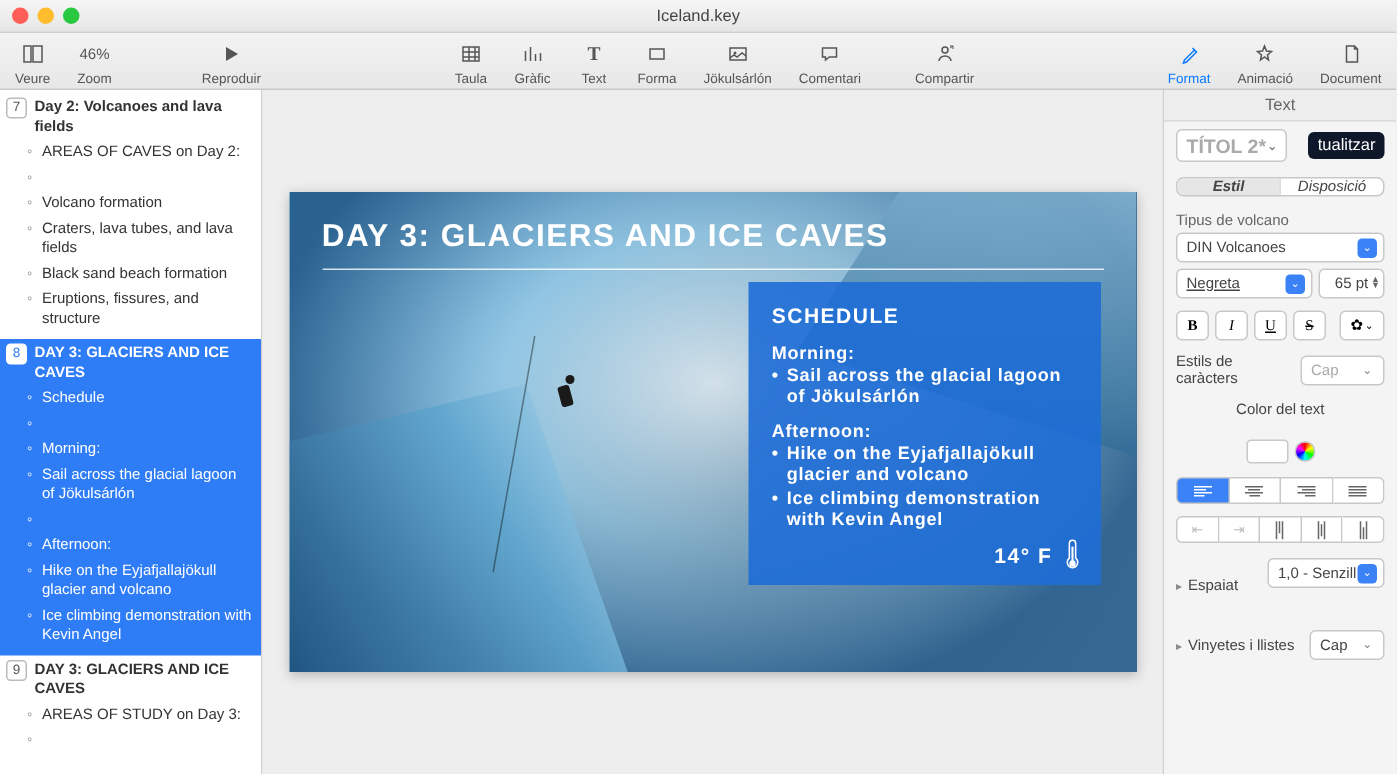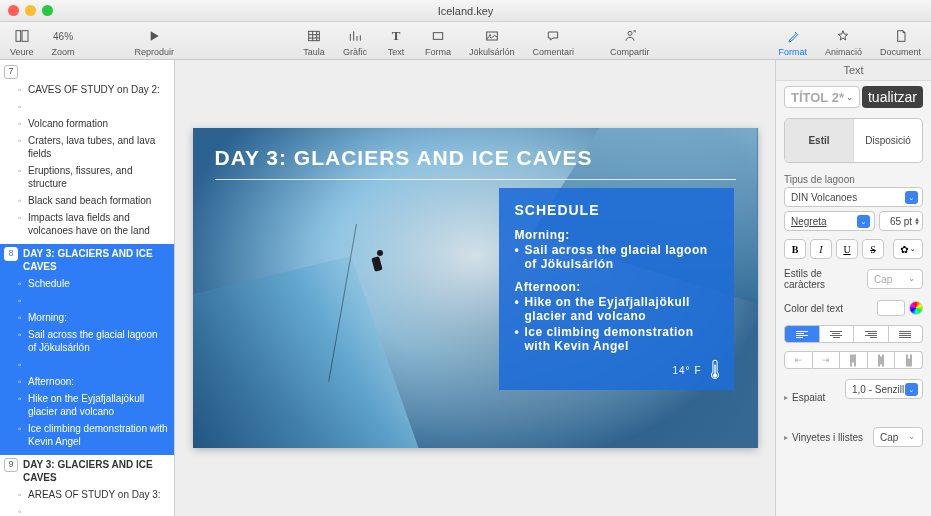--- a/index.html
+++ b/index.html
@@ -51,32 +51,32 @@
 .slide .climber .head{ width:6px; height:6px; background:#1a1a1a; border-radius:50%; margin:0 auto 1px;}
 .slide .rope{ position:absolute; left:29%; top:30%; width:1px; height:50%; background:rgba(0,0,0,.4); transform:rotate(10deg); transform-origin:top;}
 .slide h1 { position:relative; color:#fff; font-family:"DIN Condensed","Arial Narrow",sans-serif; font-weight:700; letter-spacing:1px; font-size:21px; padding:18px 22px 8px 22px; }
 .slide h1::after{ content:""; position:absolute; left:22px; right:22px; bottom:-2px; height:1px; background:rgba(255,255,255,.8);}
 .schedule-box { position:absolute; right:24px; top:60px; width:235px; background:rgba(30,109,214,.9); color:#fff; padding:14px 16px 36px 16px; font-size:12px; font-family:"DIN Condensed","Arial Narrow",sans-serif; font-weight:600; letter-spacing:.5px;}
 .schedule-box .sb-title{ font-size:14px; margin-bottom:10px; letter-spacing:1px; font-weight:700;}
 .schedule-box .section{ margin-top:8px; }
 .schedule-box ul{ list-style:none; padding-left:10px; }
 .schedule-box li{ position:relative; padding:1px 0;}
 .schedule-box li::before{ content:"•"; position:absolute; left:-10px;}
-.temp { position:absolute; right:12px; bottom:8px; display:flex; align-items:center; gap:6px; font-size:10px; font-weight:400; letter-spacing:1px;}
+.temp { position:absolute; right:12px; bottom:8px; display:flex; align-items:center; gap:6px; font-size:14px; font-weight:700; letter-spacing:1px;}
 .temp svg{ width:14px; height:24px; stroke:#fff; fill:none; stroke-width:1.5;}
 
 
 .inspector { width:156px; background:#f4f4f4; border-left:1px solid #d0d0d0; font-size:10px; color:#444; overflow:hidden; }
 .insp-hdr{ background:#ededed; text-align:center; font-size:11px; padding:4px 0; border-bottom:1px solid #d9d9d9; color:#666;}
-.insp-row{ display:flex; align-items:center; gap:2px; padding:5px 8px;}
+.insp-row{ display:flex; align-items:center; gap:14px; padding:5px 8px;}
 .pstyle-sel{ flex:1; height:22px; background:#fff; border:1px solid #c8c8c8; border-radius:4px; display:flex; align-items:center; padding:0 6px; color:#aaa; font-family:"Arial Narrow"; font-size:13px; font-weight:700; position:relative;}
 .pstyle-sel .chev{ position:absolute; right:6px; font-size:8px; color:#888;}
-.btn-blue{ background:#404040; color:#fff; border:none; border-radius:4px; padding:3px 6px; font-size:14px; cursor:pointer;}
+.btn-blue{ background:#0f172a; color:#fff; border:none; border-radius:4px; padding:3px 6px; font-size:11px; cursor:pointer;}
 .seg{ display:flex; border:1px solid #c8c8c8; border-radius:5px; overflow:hidden; width:100%; background:#fff;}
-.seg > div{ flex:1; text-align:center; padding:16px 0; font-size:10px; cursor:pointer; border-right:1px solid #dcdcdc;}
+.seg > div{ flex:1; text-align:center; padding:0 0; font-size:10px; cursor:pointer; border-right:1px solid #dcdcdc;font-style:italic;}
 .seg > div:last-child{ border-right:none;}
 .seg .act{ background:#e6e6e6; font-weight:600;}
 .label{ padding:6px 8px 2px 8px; color:#666;}
 .selbox{ margin:0 8px; height:20px; background:#fff; border:1px solid #c8c8c8; border-radius:4px; display:flex; align-items:center; padding:0 6px; position:relative; cursor:pointer;}
 .selbox .chev{ position:absolute; right:4px; width:13px; height:13px; background:#3b82f6; border-radius:3px; display:flex; align-items:center; justify-content:center; color:#fff; font-size:7px; line-height:1;}
 .selbox.plain .chev{ background:transparent; color:#888; font-size:8px;}
 .row2{ display:flex; gap:4px; padding:4px 8px;}
 .row2 .selbox{ margin:0; flex:1;text-decoration:underline;}
 .sizebox{ width:44px; height:20px; background:#fff; border:1px solid #c8c8c8; border-radius:4px; display:flex; align-items:center; justify-content:center; position:relative; font-size:10px;}
 .sizebox .chev{ position:absolute; right:2px; display:flex; flex-direction:column; font-size:6px; color:#666; line-height:.7;}
@@ -221,29 +221,29 @@
     <span>Document</span>
   </div>
 </div>
 
 <div class="main">
 
   <div class="outline" id="outline">
       <div class="oln-slide">
         <div class="hdr">
           <div class="num">7</div>
+          <div class="title">Day 2: Volcanoes and lava fields</div>
         </div>
         <ul class="oln-children">
-          <li>CAVES OF STUDY on Day 2:</li>
+          <li>AREAS OF CAVES on Day 2:</li>
           <li>&nbsp;</li>
           <li>Volcano formation</li>
           <li>Craters, lava tubes, and lava fields</li>
+          <li>Black sand beach formation</li>
           <li>Eruptions, fissures, and structure</li>
-          <li>Black sand beach formation</li>
-          <li>Impacts lava fields and volcanoes have on the land</li>
         </ul>
       </div>
       <div class="oln-slide sel">
         <div class="hdr">
           <div class="num">8</div>
           <div class="title">DAY 3: GLACIERS AND ICE CAVES</div>
         </div>
         <ul class="oln-children">
           <li>Schedule</li>
           <li>&nbsp;</li>
@@ -315,21 +315,21 @@
       <button class="btn-blue">tualitzar</button>
     </div>
 
     <div class="insp-row">
       <div class="seg">
         <div class="act">Estil</div>
         <div>Disposició</div>
       </div>
     </div>
 
-    <div class="label">Tipus de lagoon</div>
+    <div class="label">Tipus de volcano</div>
     <div class="selbox">
       <span>DIN Volcanoes</span>
       <span class="chev">⌄</span>
     </div>
     <div class="row2">
       <div class="selbox">
         <span>Negreta</span>
         <span class="chev">⌄</span>
       </div>
       <div class="sizebox">
@@ -352,21 +352,21 @@
     </div>
 
     <div class="insp-row" style="justify-content:space-between;">
       <span>Estils de caràcters</span>
       <div class="selbox plain" style="margin:0;flex:0 0 56px;">
         <span style="color:#aaa;">Cap</span>
         <span class="chev">⌄</span>
       </div>
     </div>
 
-    <div class="insp-row" style="justify-content:space-between;">
+    <div class="insp-row" style="justify-content:space-between;flex-direction:column;">
       <span>Color del text</span>
       <div style="display:flex;gap:4px;align-items:center;">
         <div class="colorwell"></div>
         <div class="huewheel"></div>
       </div>
     </div>
 
     <div class="alnrow">
       <button class="act">
           <div class="bars l">

